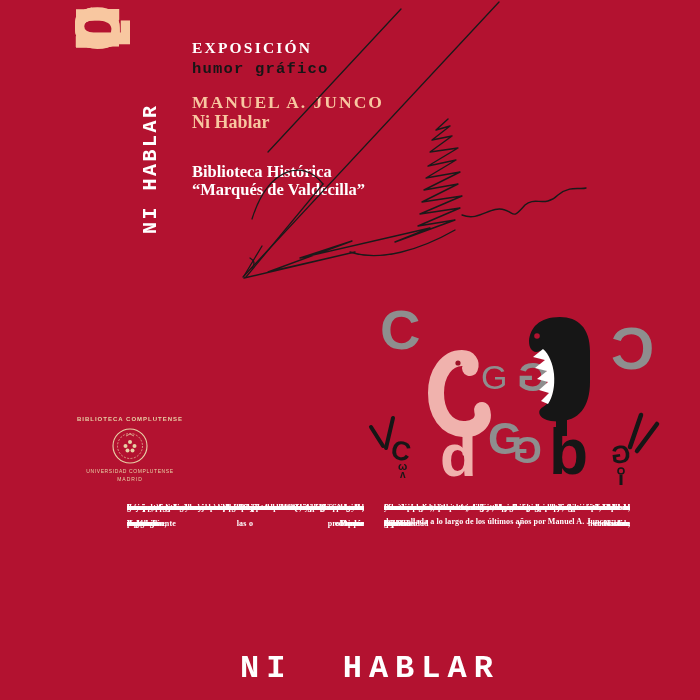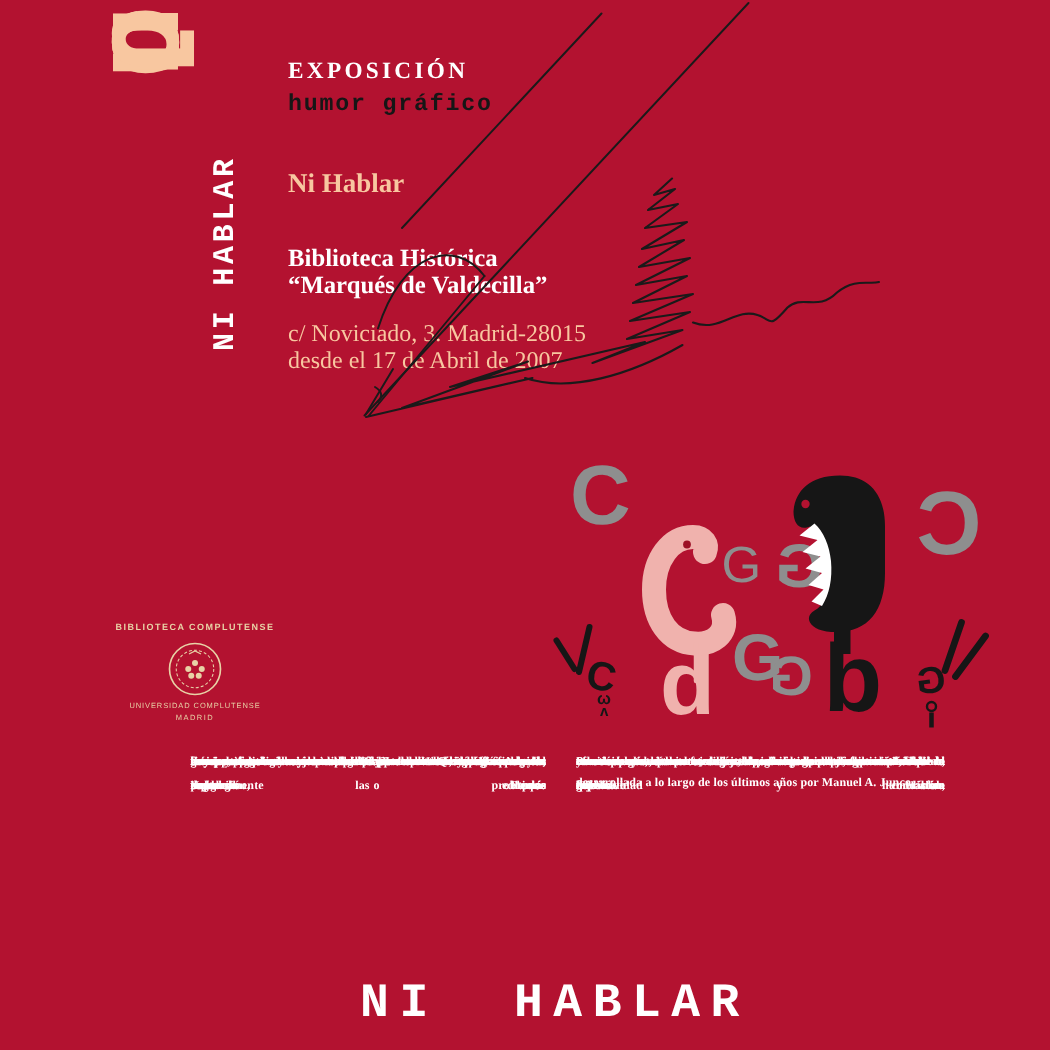--- a/index.html
+++ b/index.html
@@ -102,25 +102,24 @@
       <span>c</span>
       <span>n</span>
       <span>u</span>
       <span>J</span>
     </div>
 
   <div class="vni">NI HABLAR</div>
 
   <div class="h-expo">EXPOSICIÓN</div>
   <div class="h-genre">humor gráfico</div>
+  <div class="h-artist">MANUEL A. JUNCO</div>
   <div class="h-title">Ni Hablar</div>
   <div class="h-venue1">Biblioteca Histórica</div>
   <div class="h-venue2">“Marqués de Valdecilla”</div>
-  <div class="h-addr">c/ Noviciado, 3. Madrid-28015</div>
-  <div class="h-date">desde el 17 de Abril de 2007</div>
 
   <div class="seal-title">BIBLIOTECA COMPLUTENSE</div>
   <svg class="seal-svg" width="40" height="40" viewBox="0 0 40 40">
     <circle cx="20" cy="20" r="17" fill="none" stroke="#e8d2a6" stroke-width="1.1"></circle>
     <circle cx="20" cy="20" r="12.5" fill="none" stroke="#e8d2a6" stroke-width="0.7" stroke-dasharray="2 1.4"></circle>
     <circle cx="20" cy="16" r="2" fill="#e8d2a6"></circle>
     <circle cx="15.5" cy="20" r="2" fill="#e8d2a6"></circle>
     <circle cx="24.5" cy="20" r="2" fill="#e8d2a6"></circle>
     <circle cx="17.5" cy="24.5" r="2" fill="#e8d2a6"></circle>
     <circle cx="22.5" cy="24.5" r="2" fill="#e8d2a6"></circle>

